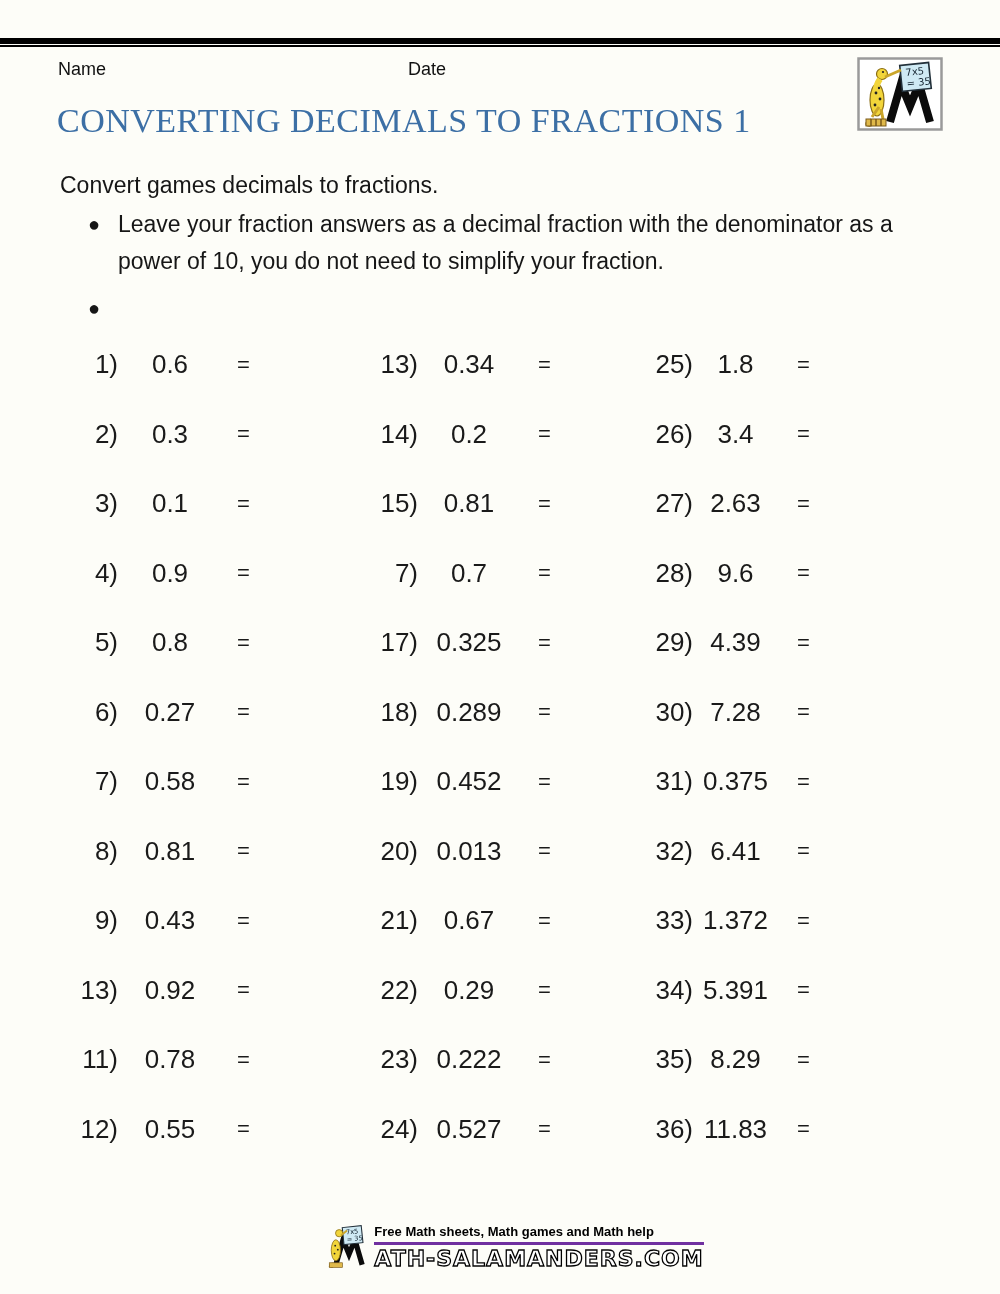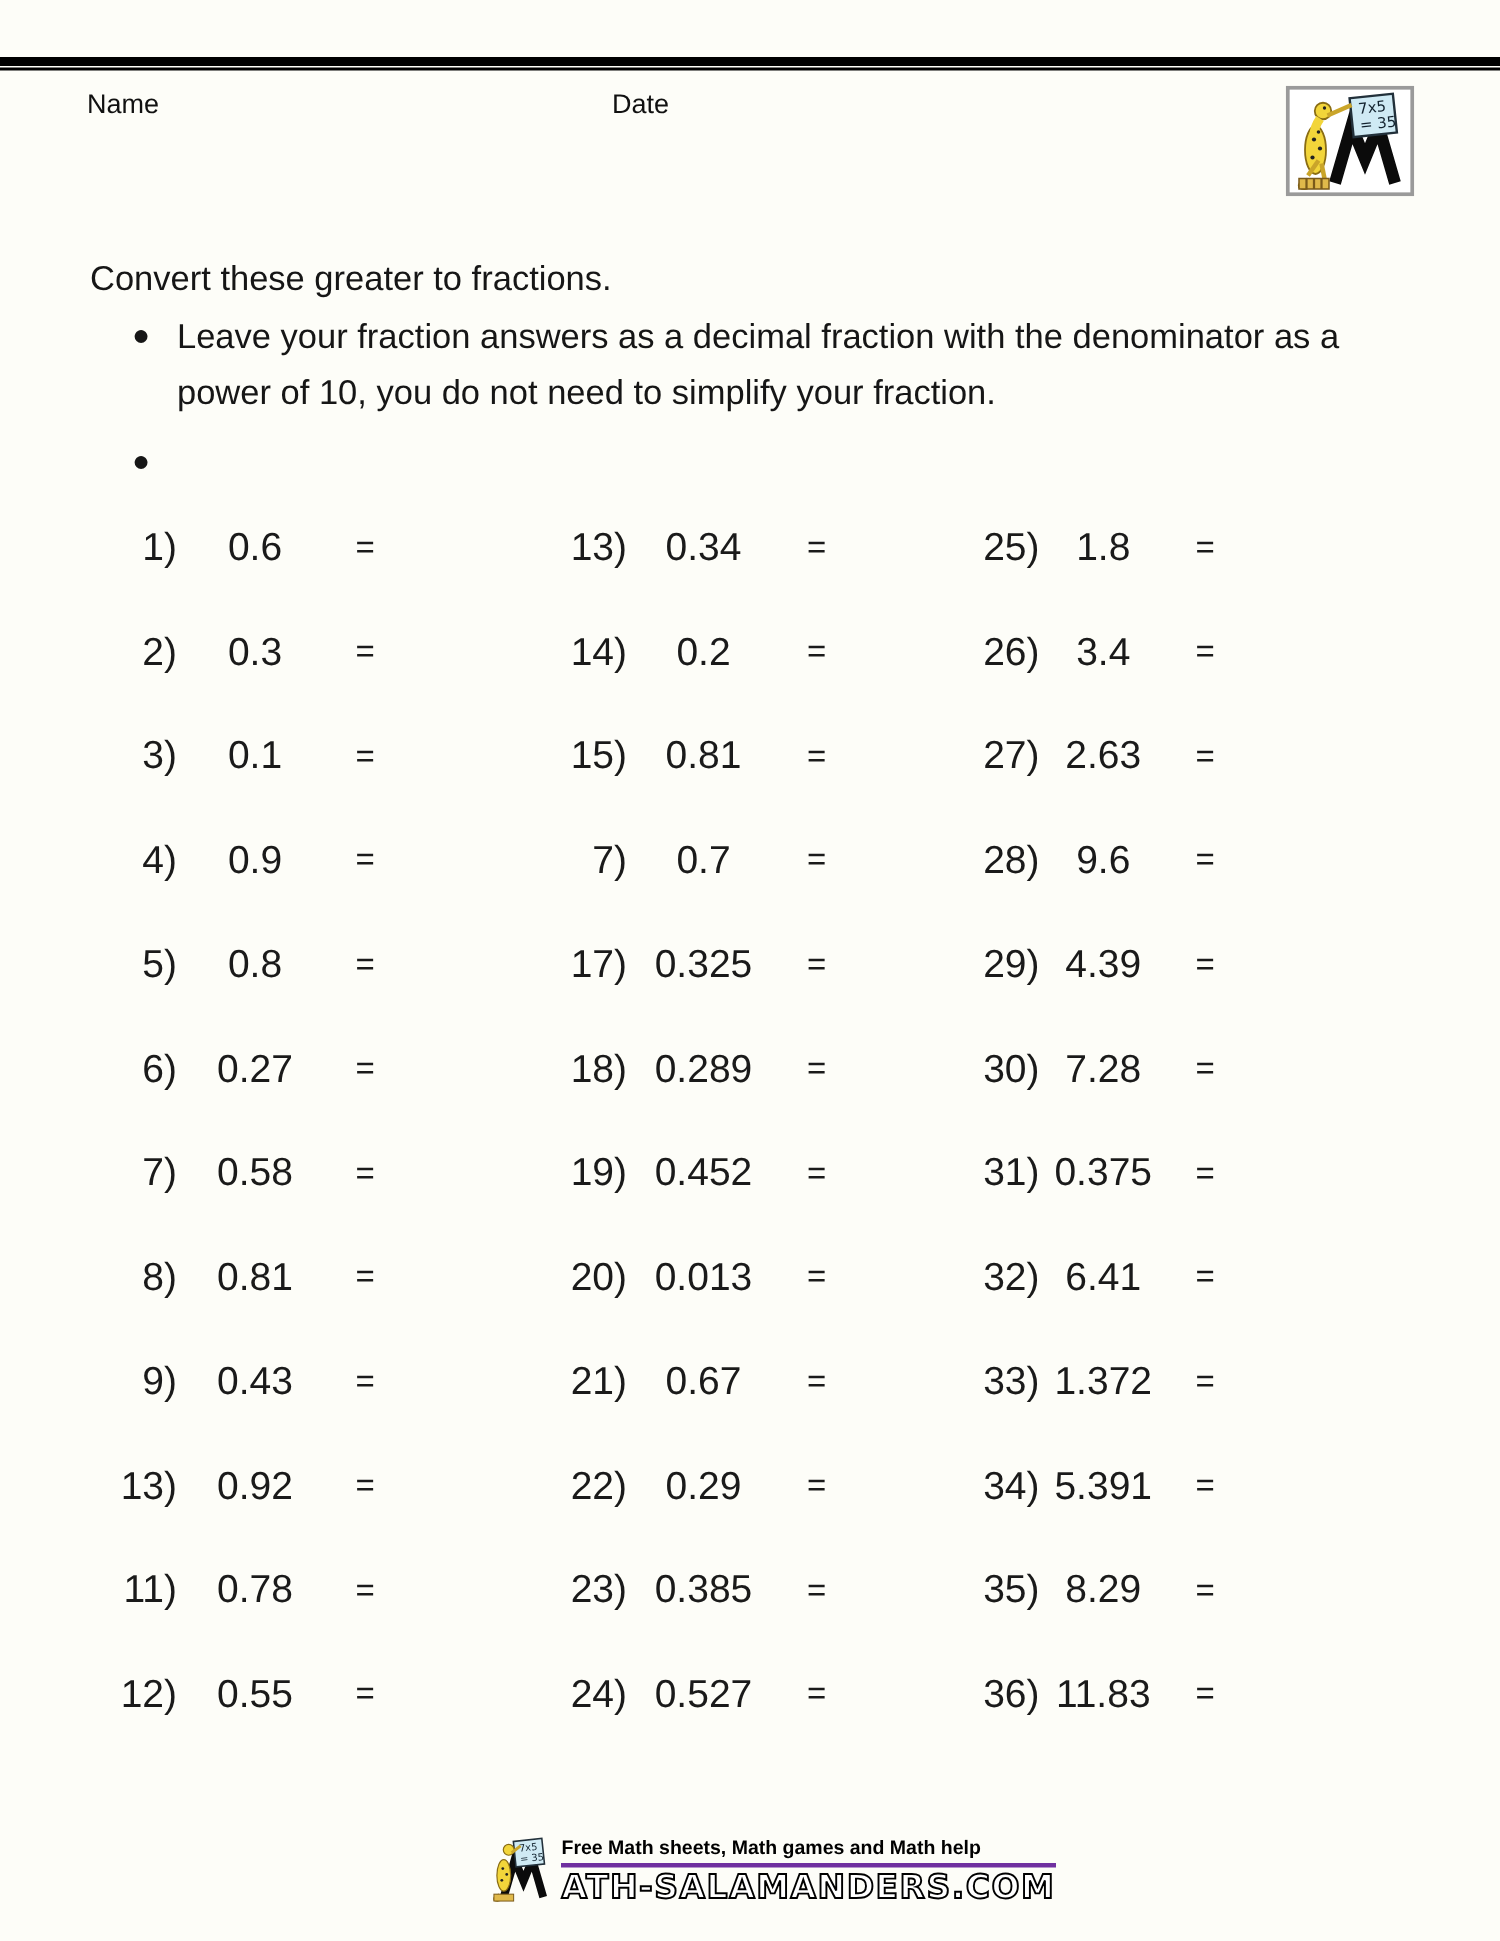--- a/index.html
+++ b/index.html
@@ -91,22 +91,23 @@
           <circle cx="22" cy="31" r="1.2" fill="#222"></circle>
         <circle cx="26" cy="15" r="1.1" fill="#222"></circle>
         <rect x="9" y="62" width="20" height="7" fill="#e0b94a" stroke="#7a5a1a" stroke-width="1"></rect>
         <line x1="14" y1="62" x2="14" y2="69" stroke="#7a5a1a" stroke-width="1.5"></line>
         <line x1="19" y1="62" x2="19" y2="69" stroke="#7a5a1a" stroke-width="1.5"></line>
         <line x1="24" y1="62" x2="24" y2="69" stroke="#7a5a1a" stroke-width="1.5"></line>
       </g>
     </svg>
   </div>
 
-
-  <div class="intro">Convert these greater to fractions.</div>
+  <div class="title">CONVERTING DECIMALS TO FRACTIONS 1</div>
+
+  <div class="intro">Convert games decimals to fractions.</div>
 
   <div class="bullets">
     <div class="bullet-item">
       <span class="bullet-dot">●</span>
       <span>Leave your fraction answers as a decimal fraction with the denominator as a power of 10, you do not need to simplify your fraction.</span>
     </div>
     <div class="bullet-item">
       <span class="bullet-dot">●</span>
     </div>
   </div>
@@ -220,21 +221,21 @@
           <span class="pval">0.67</span>
           <span class="peq">=</span>
         </div>
         <div class="prob-row">
           <span class="pnum">22)</span>
           <span class="pval">0.29</span>
           <span class="peq">=</span>
         </div>
         <div class="prob-row">
           <span class="pnum">23)</span>
-          <span class="pval">0.385</span>
+          <span class="pval">0.222</span>
           <span class="peq">=</span>
         </div>
         <div class="prob-row">
           <span class="pnum">24)</span>
           <span class="pval">0.527</span>
           <span class="peq">=</span>
         </div>
       </div>
     <div class="pcol pcol2">
         <div class="prob-row">

